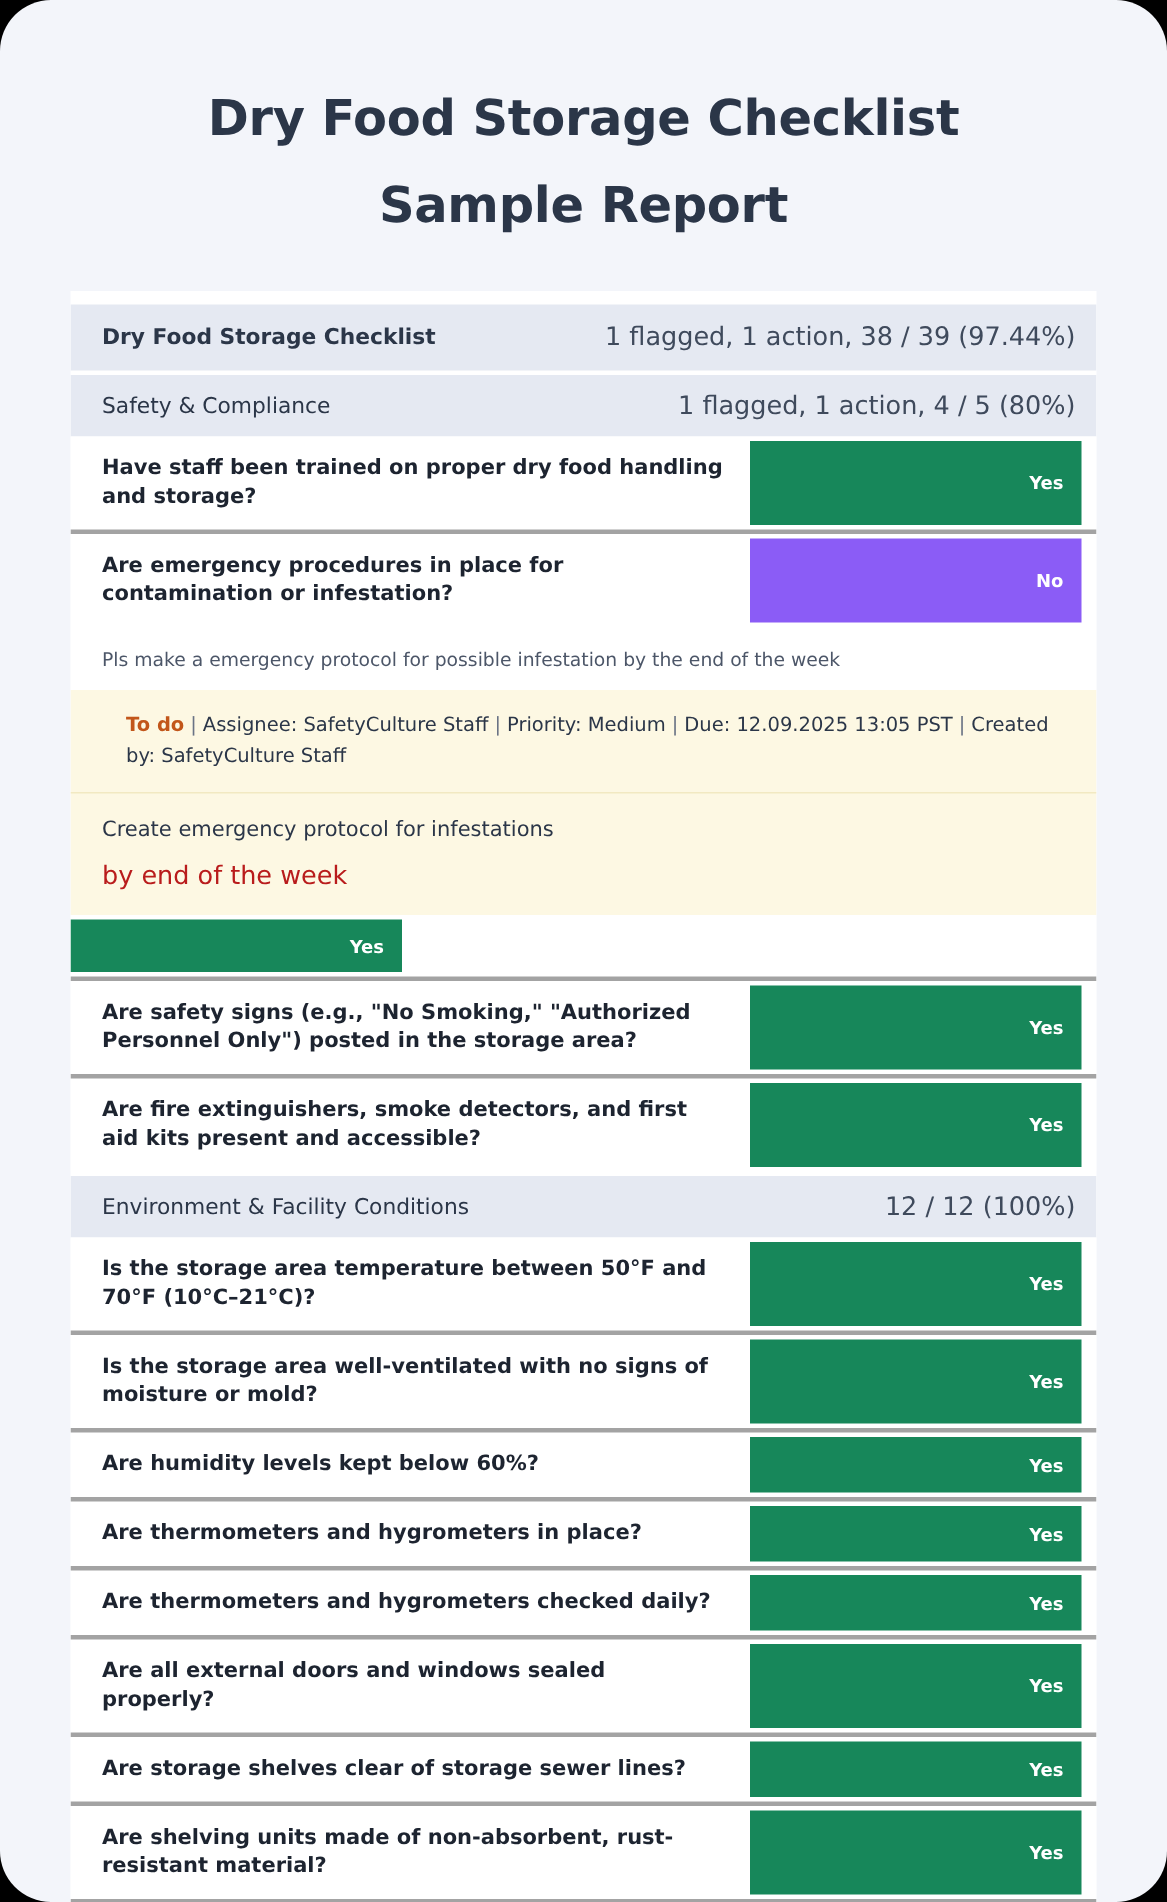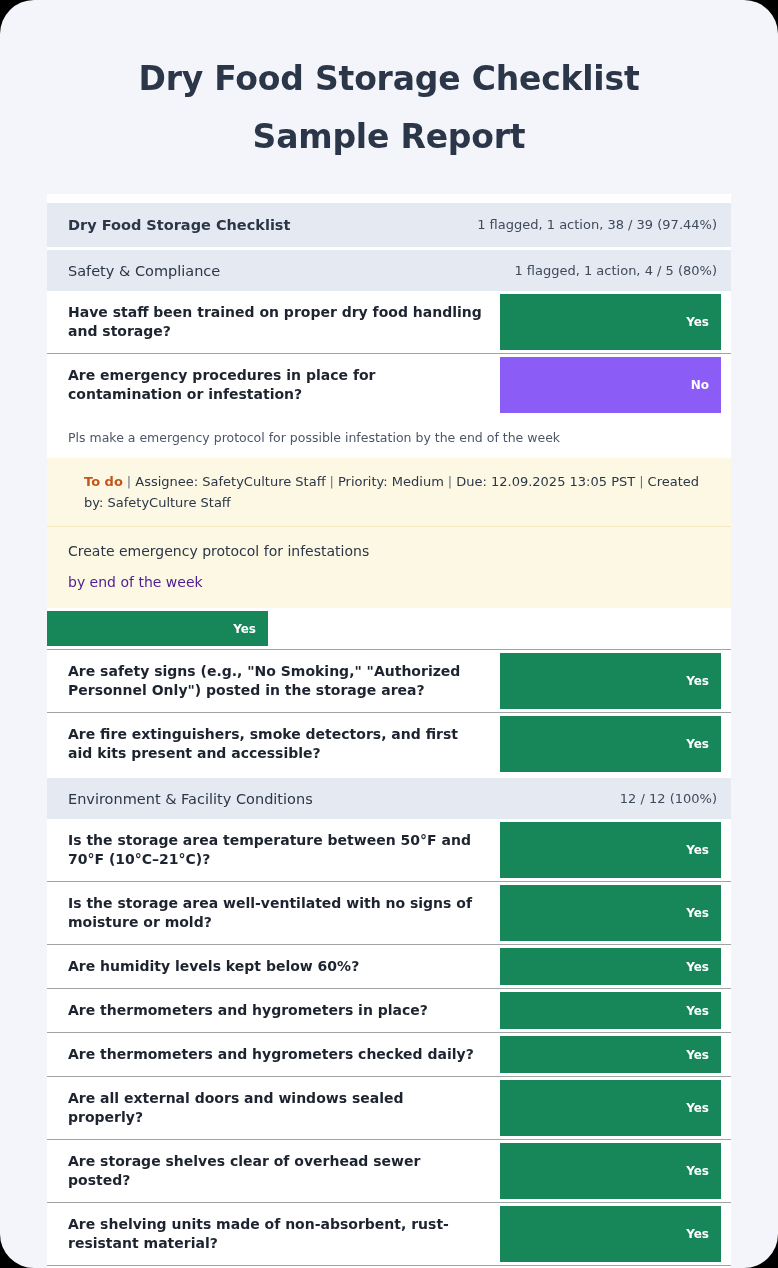--- a/index.html
+++ b/index.html
@@ -63,32 +63,32 @@
   .band-title {
     color: #2b3648;
     font-size: 14.5px;
     line-height: 18px;
   }
   .band.checklist-band .band-title { font-weight: bold; }
   .band.section-band .band-title { font-weight: normal; font-size: 14.5px; }
 
   .band-stats {
     color: #3f4a5c;
-    font-size: 13px;
+    font-size: 17px;
     line-height: 14px;
     white-space: nowrap;
   }
 
   
   .q-row {
     position: relative;
     display: flex;
     align-items: stretch;
     background: #ffffff;
-    border-top: 1px solid #a3a3a3;
+    border-top: 3px solid #a3a3a3;
     min-height: 41px;
   }
   .q-row.first-in-section { border-top: 0; }
 
   .q-text {
     flex: 0 0 453px;
     width: 453px;
     box-sizing: border-box;
     padding: 12px 18px 12px 21px;
     color: #1d2430;
@@ -144,22 +144,22 @@
   .action-body {
     padding: 14px 21px 17px 21px;
   }
   .action-body .action-title {
     color: #2b3648;
     font-size: 14px;
     line-height: 20px;
     margin-bottom: 12px;
   }
   .action-body .action-sub {
-    color: #4c1d95;
-    font-size: 14px;
+    color: #b91c1c;
+    font-size: 17px;
     line-height: 18px;
   }
 </style>
 </head>
 <body>
 
 <div id="page">
 
   <h1 class="report-title">
     <span class="line">Dry Food Storage Checklist</span>
@@ -237,21 +237,21 @@
     </div>
     <div class="q-row">
       <div class="q-text">Are thermometers and hygrometers checked daily?</div>
       <div class="q-answer yes">Yes</div>
     </div>
     <div class="q-row">
       <div class="q-text">Are all external doors and windows sealed properly?</div>
       <div class="q-answer yes">Yes</div>
     </div>
     <div class="q-row">
-      <div class="q-text">Are storage shelves clear of overhead sewer posted?</div>
+      <div class="q-text">Are storage shelves clear of storage sewer lines?</div>
       <div class="q-answer yes">Yes</div>
     </div>
     <div class="q-row">
       <div class="q-text">Are shelving units made of non-absorbent, rust-resistant material?</div>
       <div class="q-answer yes">Yes</div>
     </div>
     <div class="q-row">
       <div class="q-text">Are all items stored at least 6 inches off the floor?</div>
       <div class="q-answer yes">Yes</div>
     </div>

